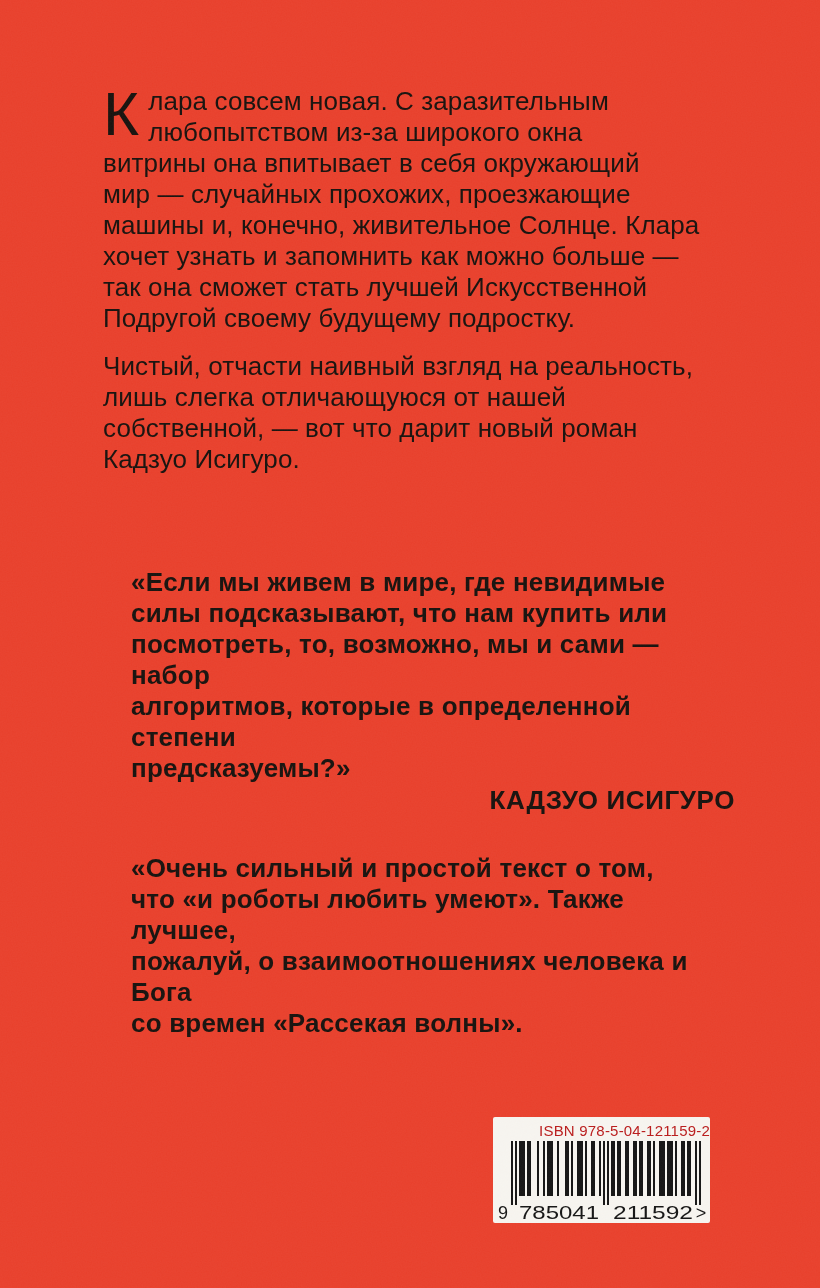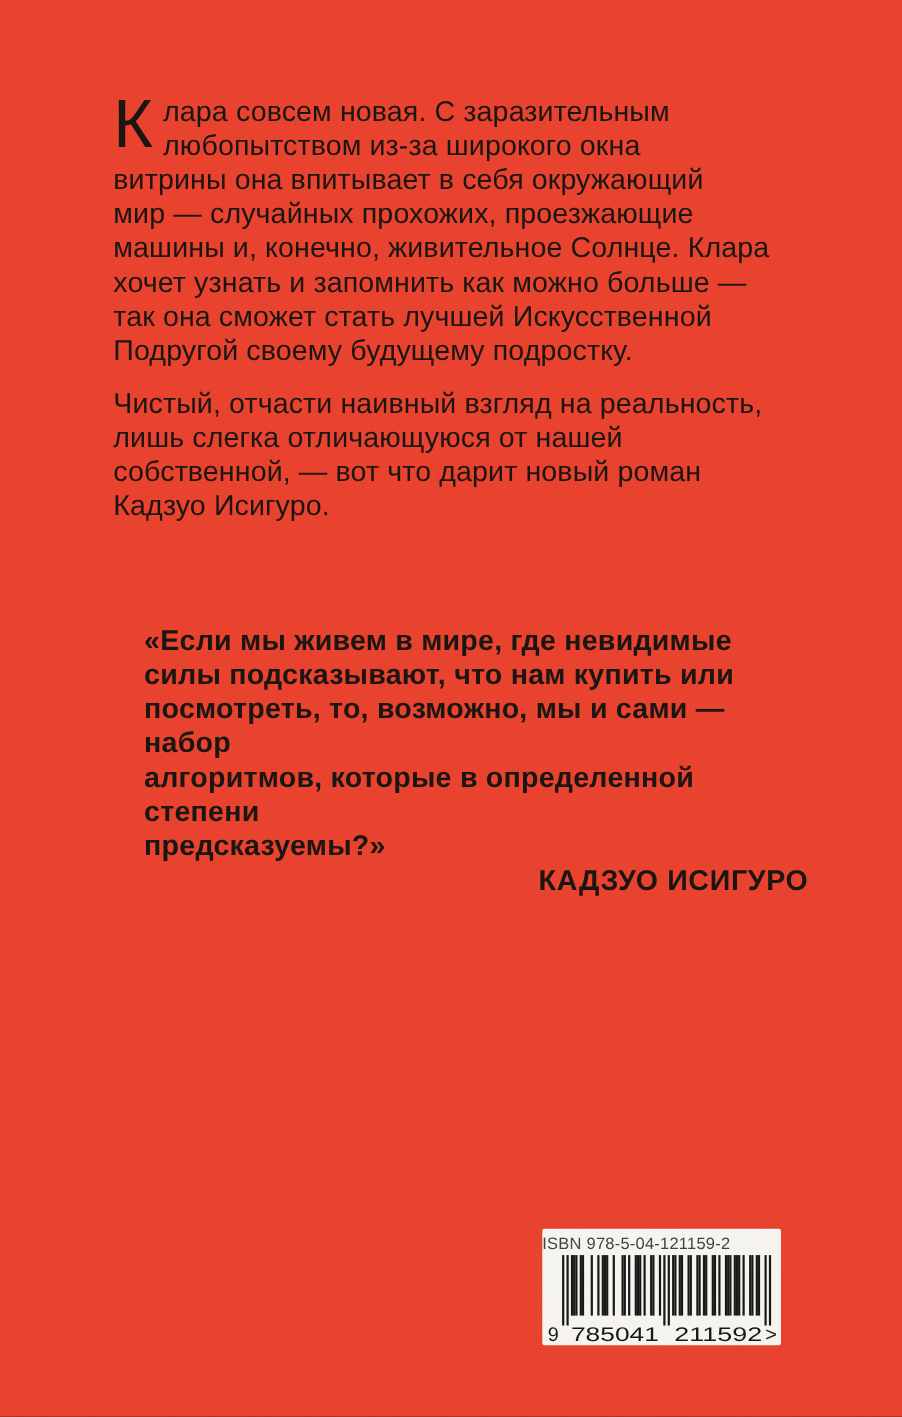--- a/index.html
+++ b/index.html
@@ -76,25 +76,25 @@
     width: 217px;
     height: 106px;
     background: #f6f4ef;
     border-radius: 2px;
     box-sizing: border-box;
     padding-top: 5px;
   }
 
   .isbn-label {
     margin: 0;
-    text-align: left;
+    text-align: right;
     font-size: 15px;
     line-height: 18px;
     font-weight: 400;
-    color: #404040;
+    color: #b91c1c;
     letter-spacing: 0.2px;
   }
 
   .barcode-svg { display: block; margin: 1px auto 0 auto; }
   .barcode-svg rect { fill: #151515; }
   .barcode-svg text { fill: #151515; }
 </style>
 </head>
 <body>
 
@@ -119,20 +119,24 @@
 
     <div class="quotes-section">
 
       <p class="quote-lines">«Если мы живем в мире, где невидимые
 силы подсказывают, что нам купить или
 посмотреть, то, возможно, мы и сами — набор
 алгоритмов, которые в определенной степени
 предсказуемы?»</p>
       <p class="attribution">КАДЗУО ИСИГУРО</p>
 
+      <p class="quote-lines">«Очень сильный и простой текст о том,
+что «и роботы любить умеют». Также лучшее,
+пожалуй, о взаимоотношениях человека и Бога
+со времен «Рассекая волны».</p>
 
     </div>
   </div>
 
   <div class="barcode-box">
     <p class="isbn-label">ISBN 978-5-04-121159-2</p>
     <svg class="barcode-svg" width="210" height="81" viewBox="0 0 210 81">
         <rect x="14" y="0" width="2" height="64"></rect>
         <rect x="18" y="0" width="2" height="64"></rect>
         <rect x="22" y="0" width="2" height="55"></rect>

